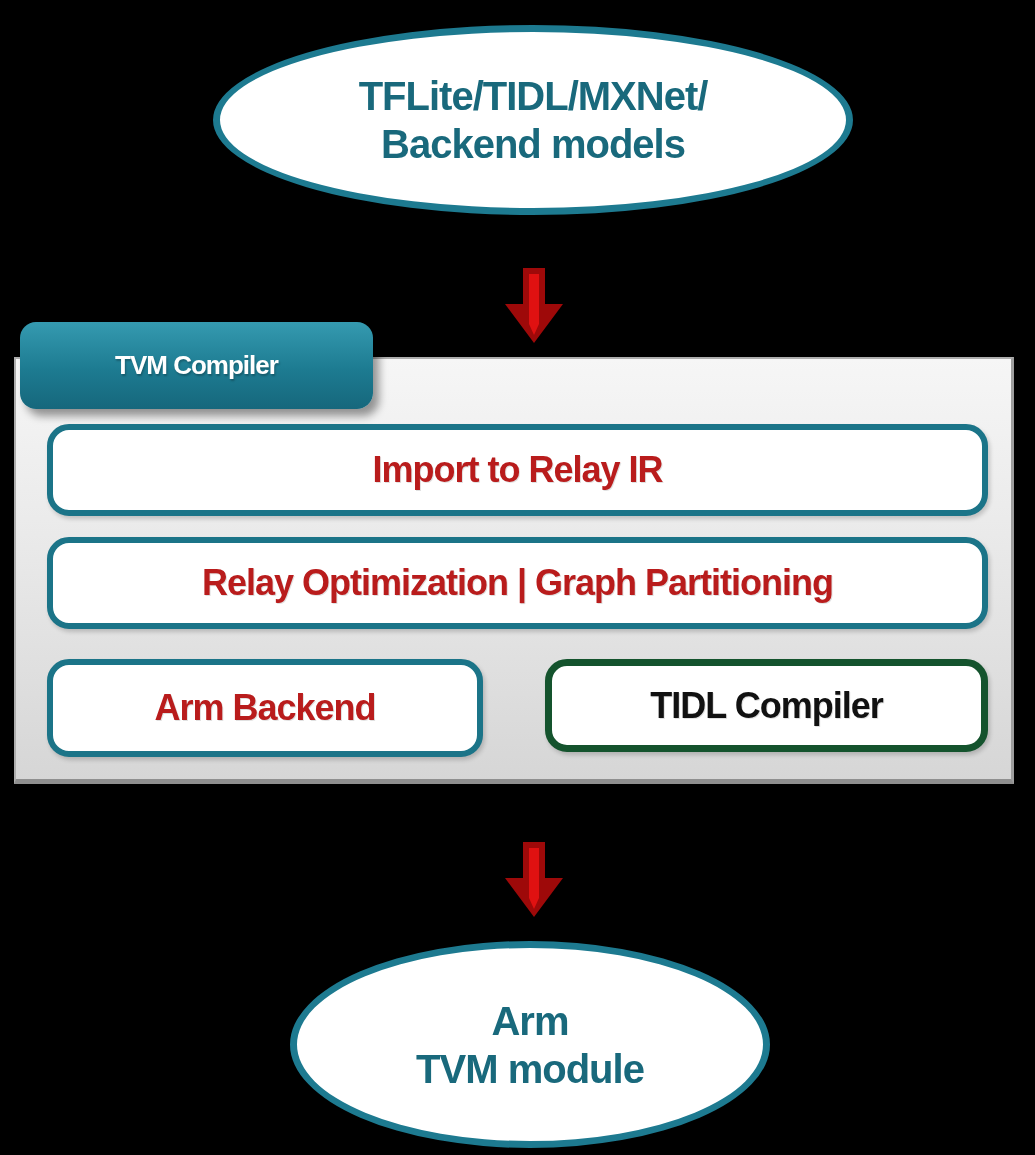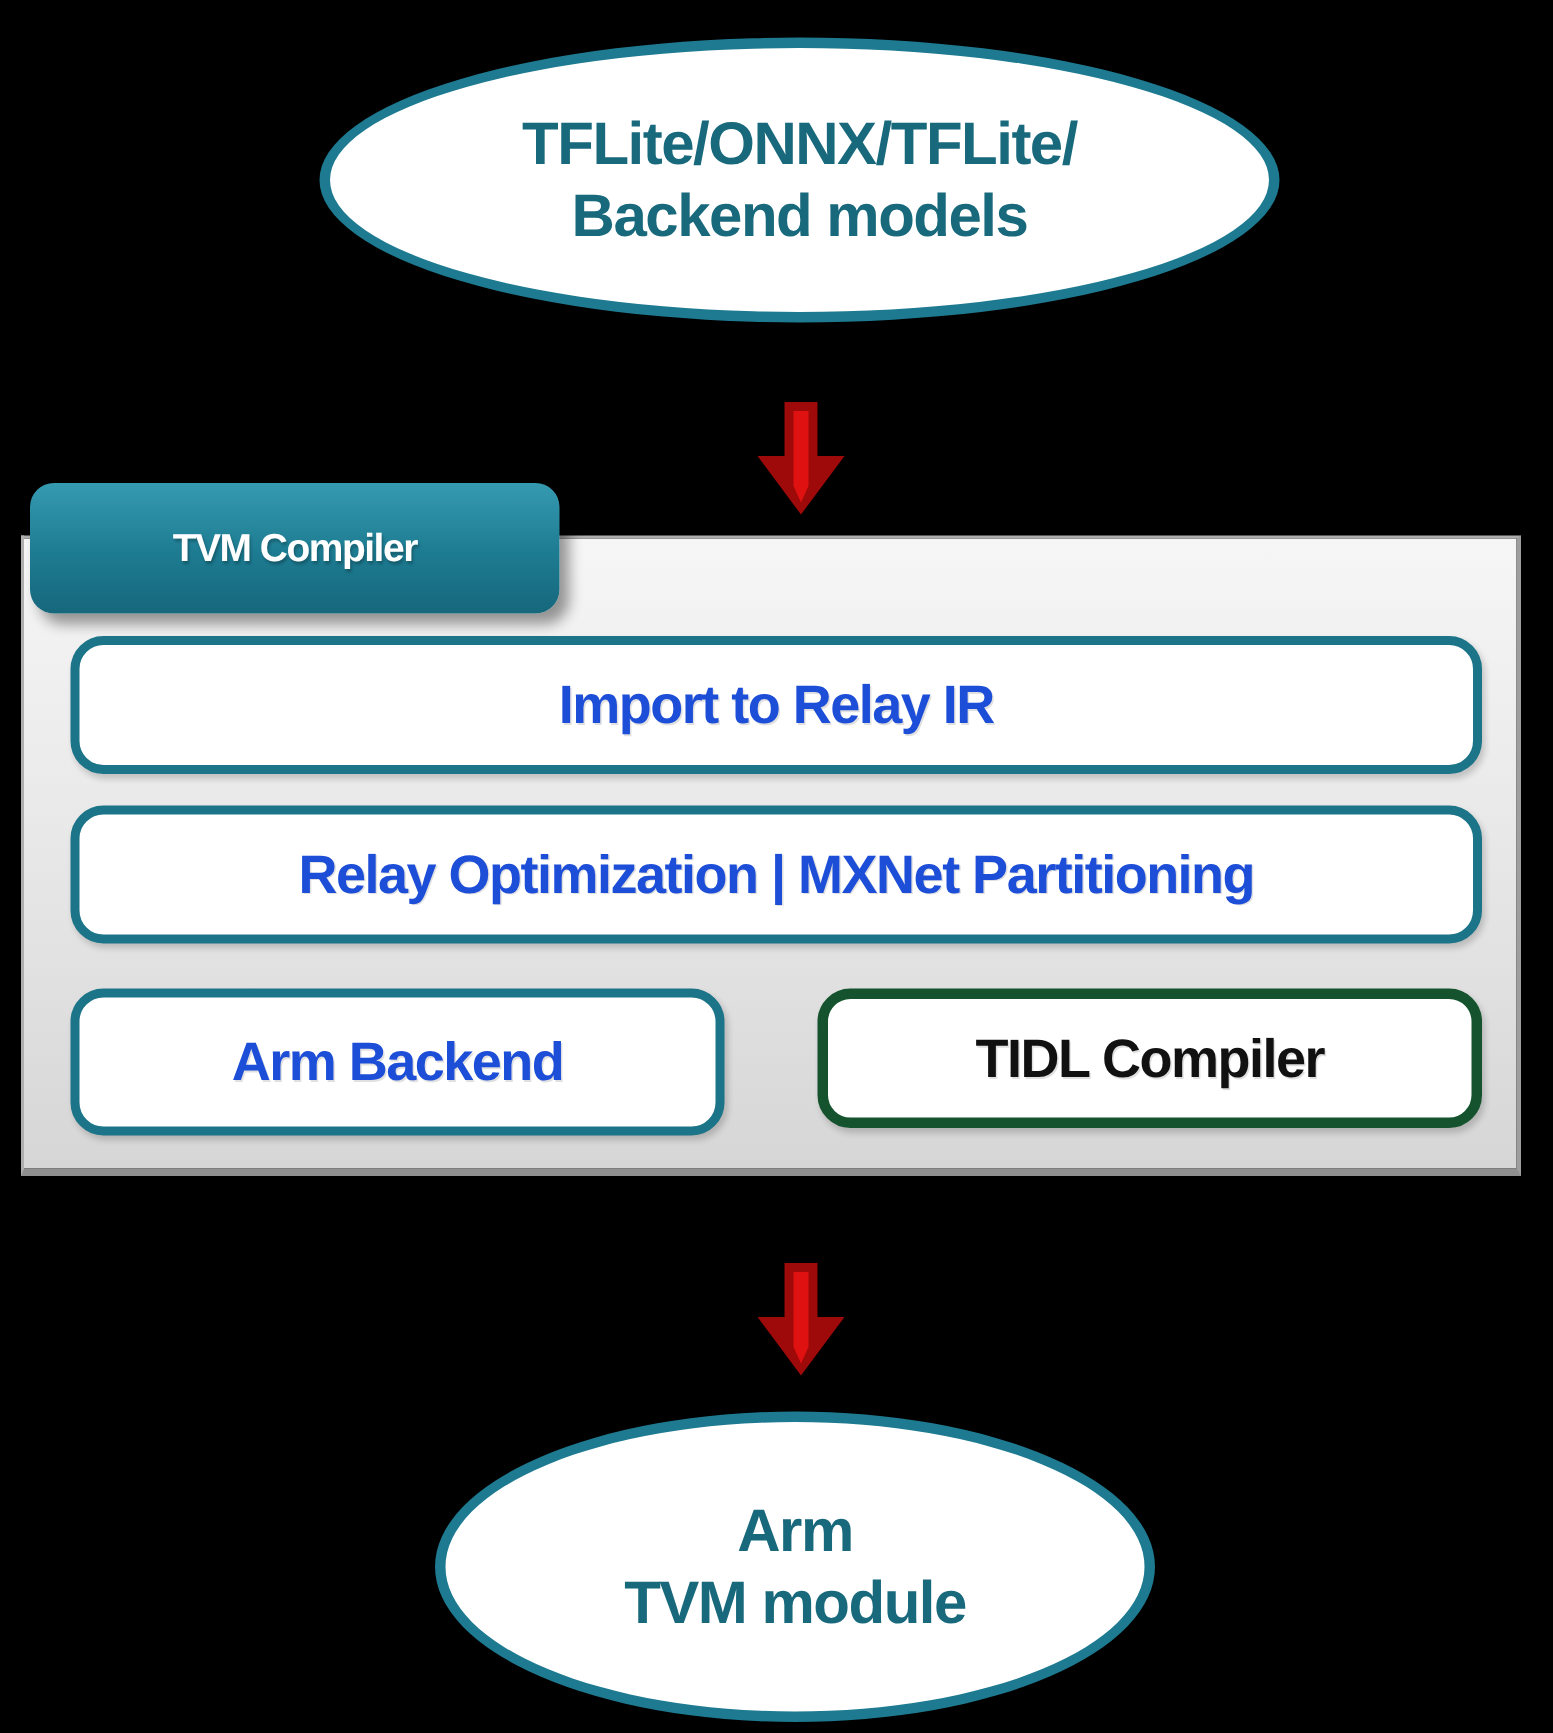--- a/index.html
+++ b/index.html
@@ -35,54 +35,54 @@
     color:#ffffff;font-weight:bold;font-size:26px;letter-spacing:-1px;
     text-shadow:1px 2px 2px rgba(0,0,0,0.25);
   }
   .step-box{
     position:absolute;box-sizing:border-box;background:#fff;
     border:6px solid #1b7488;border-radius:22px;
     display:flex;align-items:center;justify-content:center;text-align:center;
     box-shadow:2px 3px 4px rgba(0,0,0,0.18);
   }
   .step-box .step-label{
-    color:#1d4ed8;font-weight:bold;font-size:36px;letter-spacing:-1px;
+    color:#b91c1c;font-weight:bold;font-size:36px;letter-spacing:-1px;
     text-shadow:1px 1px 0 rgba(0,0,0,0.12);
   }
   .box-import{left:47px;top:424px;width:941px;height:92px;}
   .box-relay{left:47px;top:537px;width:941px;height:92px;}
   .box-arm{left:47px;top:659px;width:436px;height:98px;}
   .box-tidl{left:545px;top:659px;width:443px;height:93px;border:7px solid #14532d;}
   .box-tidl .step-label{color:#111111;}
 </style>
 </head>
 <body>
 
 <div class="stage">
 
   <div class="ellipse ellipse-top">
-    <div class="line">TFLite/ONNX/TFLite/</div>
+    <div class="line">TFLite/TIDL/MXNet/</div>
     <div class="line">Backend models</div>
   </div>
 
   <svg class="block-arrow arrow-1" viewBox="0 0 58 76">
     <polygon points="18,0 40,0 40,36 58,36 29,75 0,36 18,36" fill="#9e0909"></polygon>
     <polygon points="24,6 34,6 34,56 29,67 24,56" fill="#e01111"></polygon>
   </svg>
 
   <div class="compiler-box"></div>
   <div class="compiler-tab">
     <span class="tab-label">TVM Compiler</span>
   </div>
 
   <div class="step-box box-import">
     <span class="step-label">Import to Relay IR</span>
   </div>
   <div class="step-box box-relay">
-    <span class="step-label">Relay Optimization | MXNet Partitioning</span>
+    <span class="step-label">Relay Optimization | Graph Partitioning</span>
   </div>
   <div class="step-box box-arm">
     <span class="step-label">Arm Backend</span>
   </div>
   <div class="step-box box-tidl">
     <span class="step-label">TIDL Compiler</span>
   </div>
 
   <svg class="block-arrow arrow-2" viewBox="0 0 58 76">
     <polygon points="18,0 40,0 40,36 58,36 29,75 0,36 18,36" fill="#9e0909"></polygon>

